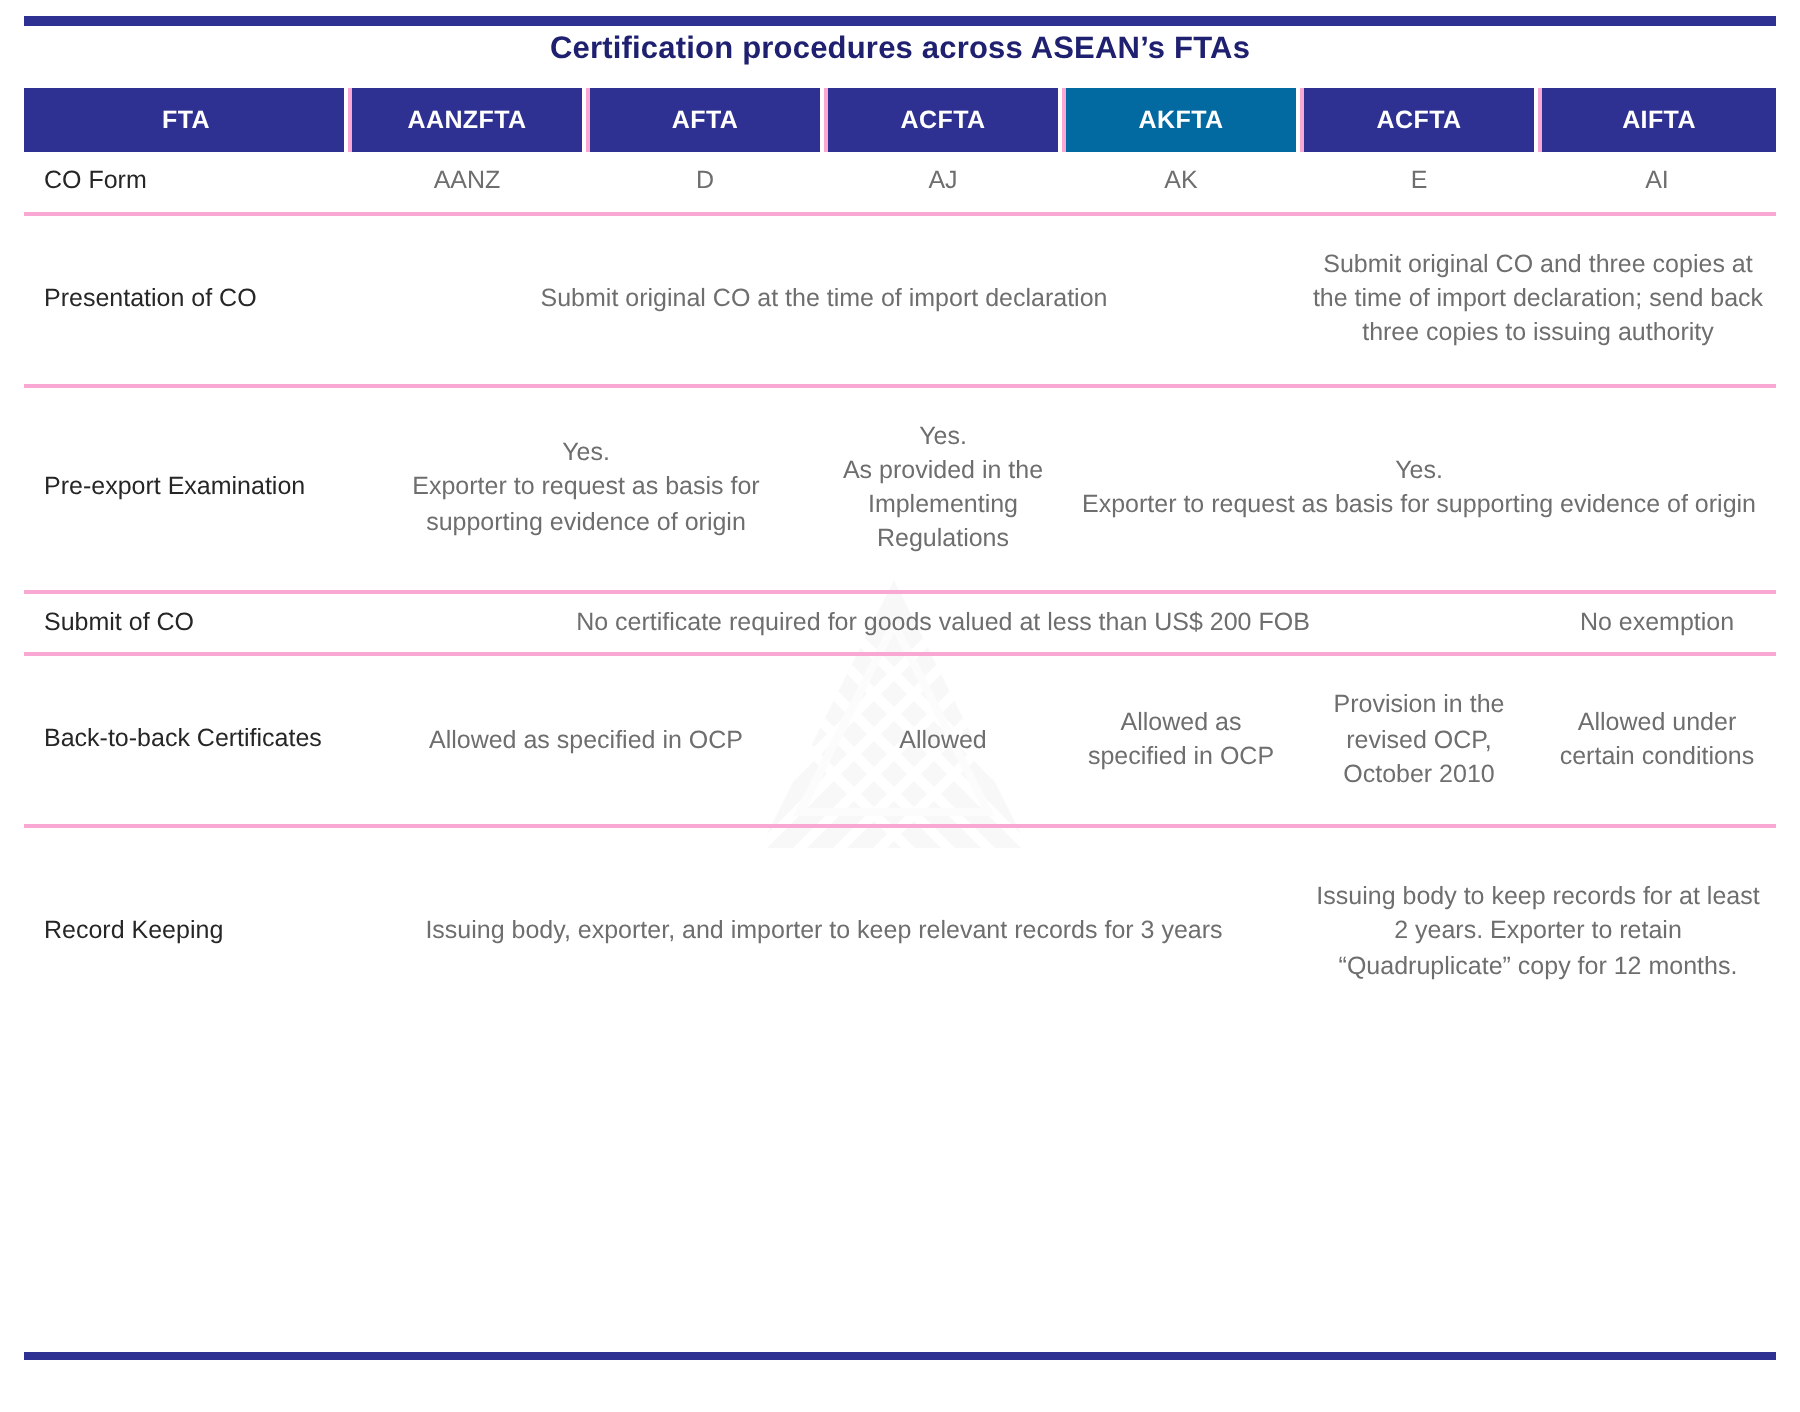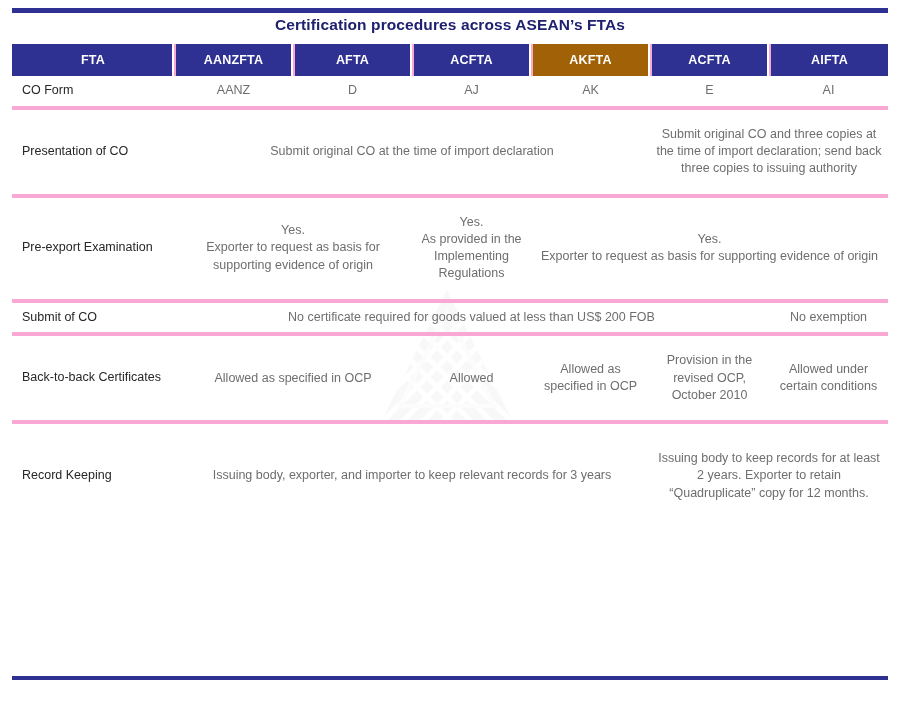--- a/index.html
+++ b/index.html
@@ -92,21 +92,21 @@
   thead th.last-col {
     border-right: none;
   }
   
   tbody td {
     font-size: 12.5px;
     color: #6e6e6e;
     text-align: center;
     vertical-align: middle;
     padding: 8px 4px;
-    border-bottom: 4px solid #f9a8d4;
+    border-bottom: 2px solid #f9a8d4;
     line-height: 1.38;
     box-sizing: border-box;
   }
   tbody td.rowlabel {
     text-align: left;
     color: #262626;
     padding-left: 10px;
     padding-right: 6px;
     font-size: 12.5px;
     line-height: 1.42;
@@ -181,21 +181,21 @@
         <col style="width:119px">
         <col style="width:119px">
         <col style="width:119px">
       </colgroup>
       <thead>
         <tr>
           <th class="first-col" style="background: rgb(46, 49, 146); text-align: center;">FTA</th>
           <th style="background: rgb(46, 49, 146);">AANZFTA</th>
           <th style="background: rgb(46, 49, 146);">AFTA</th>
           <th style="background: rgb(46, 49, 146);">ACFTA</th>
-          <th style="background: #a16207;">AKFTA</th>
+          <th style="background: #0369a1;">AKFTA</th>
           <th style="background: rgb(46, 49, 146);">ACFTA</th>
           <th class="last-col" style="background: rgb(46, 49, 146); margin-top: 15px;">AIFTA</th>
         </tr>
       </thead>
       <tbody>
 
         <tr>
           <td class="rowlabel pad-sm">CO Form</td>
           <td class="pad-sm">AANZ</td>
           <td class="pad-sm">D</td>

